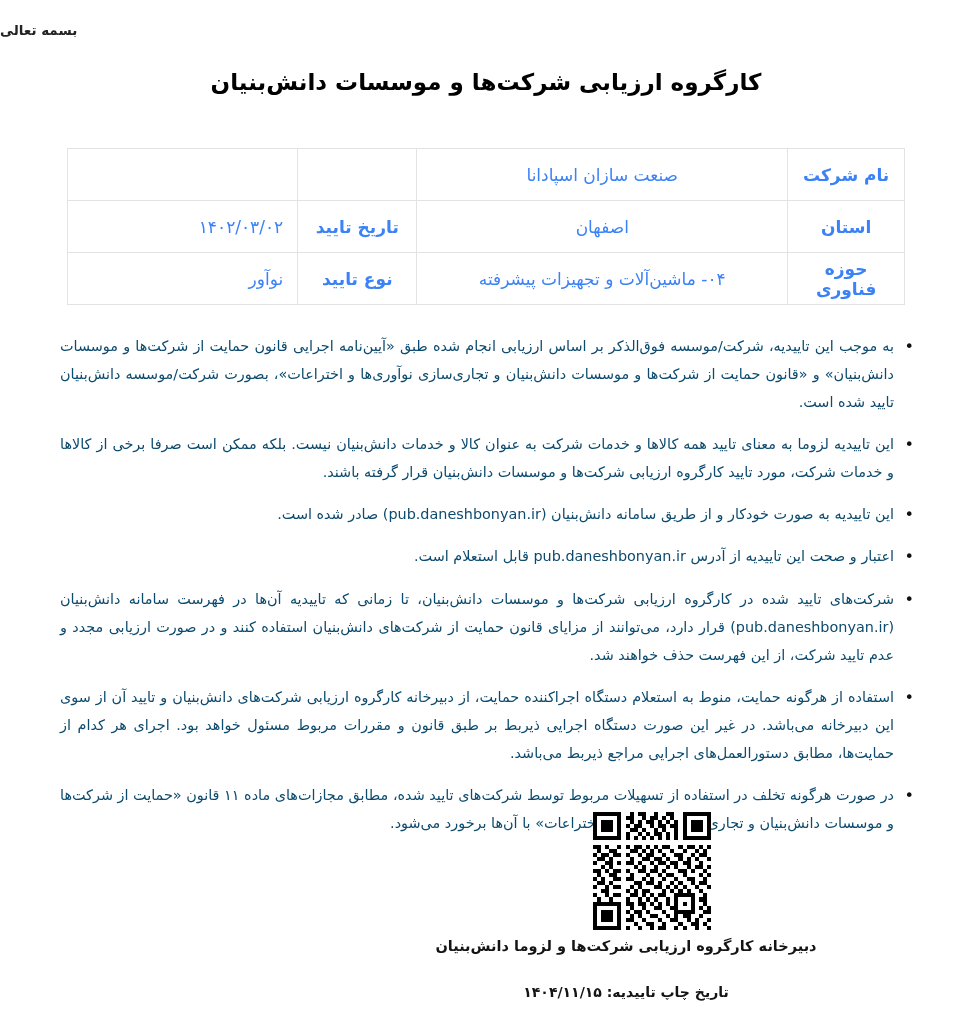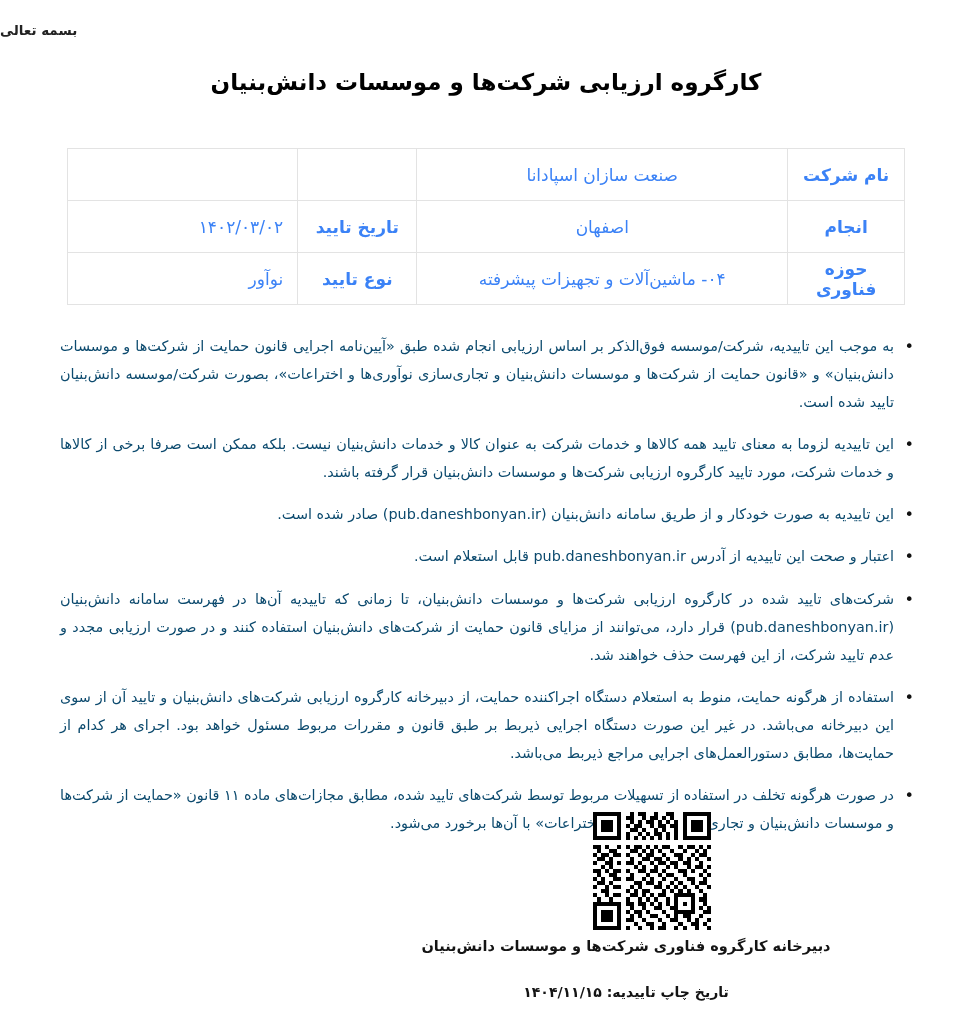--- a/index.html
+++ b/index.html
@@ -190,21 +190,21 @@
   <div class="table-wrap">
     <table class="info">
       <tbody>
         <tr>
           <td class="lbl">نام شرکت</td>
           <td class="val">صنعت سازان اسپادانا</td>
           <td class="lbl2 empty"></td>
           <td class="val2 empty"></td>
         </tr>
         <tr>
-          <td class="lbl">انجام</td>
+          <td class="lbl">استان</td>
           <td class="val">اصفهان</td>
           <td class="lbl2">تاریخ تایید</td>
           <td class="val2">۱۴۰۲/۰۳/۰۲</td>
         </tr>
         <tr>
           <td class="lbl">حوزه فناوری</td>
           <td class="val">۰۴- ماشین‌آلات و تجهیزات پیشرفته</td>
           <td class="lbl2">نوع تایید</td>
           <td class="val2">نوآور</td>
         </tr>
@@ -479,18 +479,18 @@
             <rect x="22" y="28" width="1" height="1"></rect>
           <rect x="25" y="28" width="1" height="1"></rect>
             <rect x="28" y="28" width="1" height="1"></rect>
         </g>
       </svg>
     </div>
   </div>
 
   <div class="footer">
     <div class="footer-inner">
-      <div class="dept">دبیرخانه کارگروه فناوری شرکت‌ها و موسسات دانش‌بنیان</div>
+      <div class="dept">دبیرخانه کارگروه ارزیابی شرکت‌ها و لزوما دانش‌بنیان</div>
       <div class="printed">تاریخ چاپ تاییدیه: ۱۴۰۴/۱۱/۱۵</div>
     </div>
   </div>
 
 </div>
 
 </body></html>

